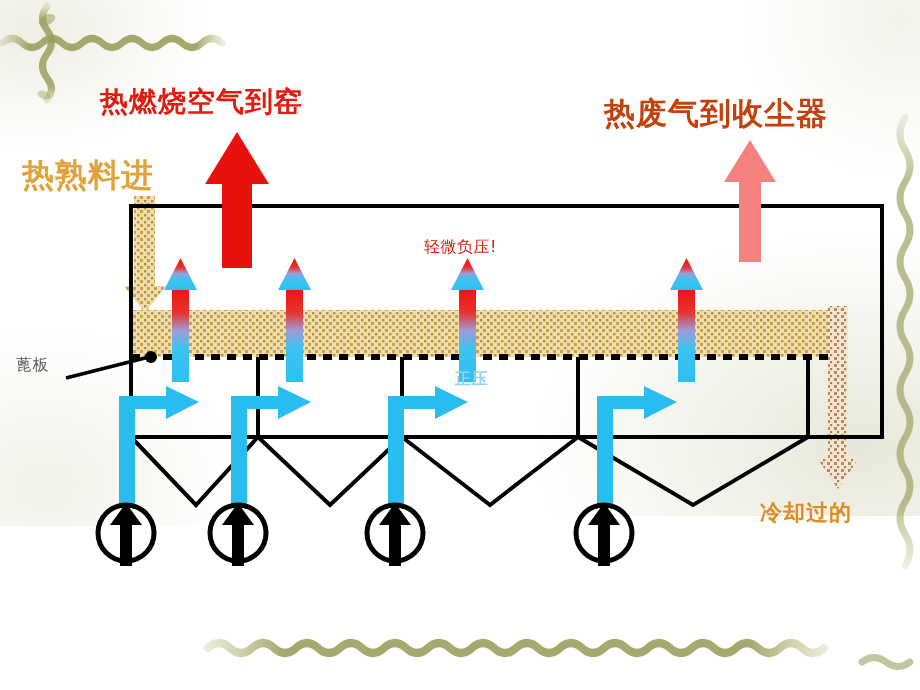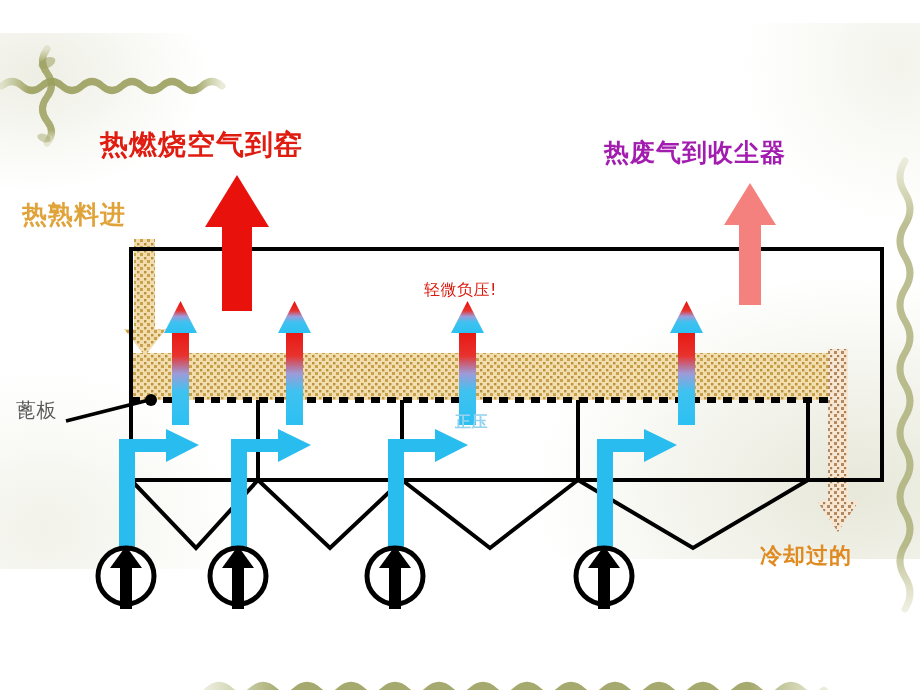--- a/index.html
+++ b/index.html
@@ -1,47 +1,47 @@
 <!DOCTYPE html>
 <html><head>
 <meta charset="utf-8">
 <style>
   html,body{margin:0;padding:0;}
   body{
     width:920px;height:690px;overflow:hidden;position:relative;
     background:#ffffff;
     font-family:"DejaVu Sans","Liberation Sans",sans-serif;
   }
-  #stage{position:absolute;inset:0;width:920px;height:496px;margin-top:43px;}
+  #stage{position:absolute;inset:0;width:920px;height:496px;}
   .abs{position:absolute;}
   .lbl{white-space:pre;line-height:1.12;}
 
   
   .t-hot-air{
     left:100px;top:86px;font-size:28px;font-weight:bold;color:#E01B10;
     letter-spacing:1px;
   }
   .t-hot-gas{
-    left:604px;top:96px;font-size:25px;font-weight:bold;color:#a21caf;
+    left:604px;top:96px;font-size:31px;font-weight:bold;color:#c2410c;
     letter-spacing:1px;
   }
   .t-clinker-in{
-    left:22px;top:158px;font-size:25px;font-weight:bold;color:#E0A33A;
+    left:22px;top:158px;font-size:32px;font-weight:bold;color:#E0A33A;
     letter-spacing:1px;
   }
   .t-neg{
     left:424px;top:238px;font-size:16px;font-weight:normal;color:#D91B0E;
     letter-spacing:0.5px;
   }
   .t-pos{
     left:455px;top:370px;font-size:16px;font-weight:bold;color:#93D3EE;
     letter-spacing:0.5px;
   }
   .t-grate{
-    left:16px;top:356px;font-size:20px;color:#5A5A5A;letter-spacing:0.5px;
+    left:16px;top:356px;font-size:16px;color:#5A5A5A;letter-spacing:0.5px;
   }
   .t-cooled{
     left:760px;top:498px;font-size:22px;font-weight:bold;color:#E08B22;
     letter-spacing:1px;text-align:right;
   }
 
   
   .wash{position:absolute;pointer-events:none;}
   .wash-tl{left:-10px;top:-10px;width:220px;height:160px;
     background:radial-gradient(ellipse at 20% 25%, rgba(168,170,120,.20), rgba(255,255,255,0) 70%);}

